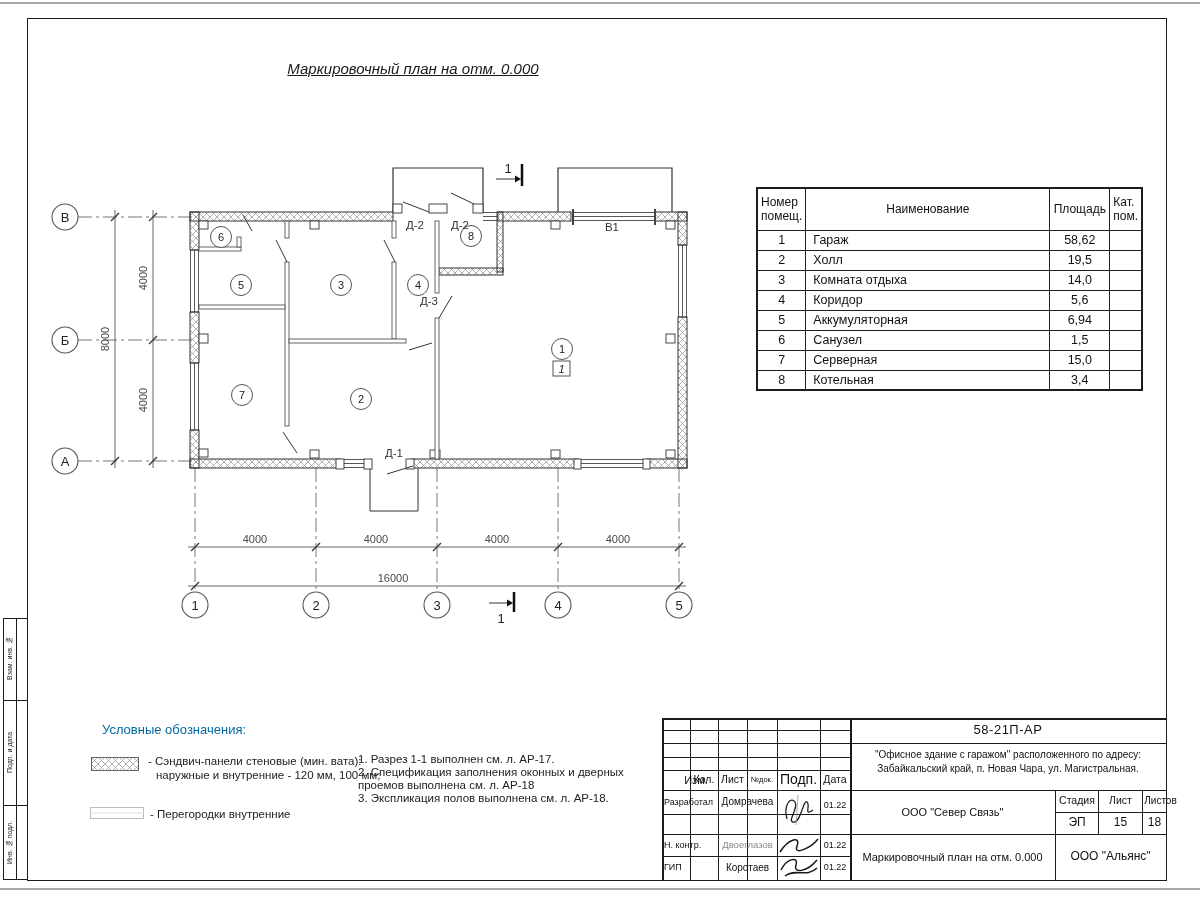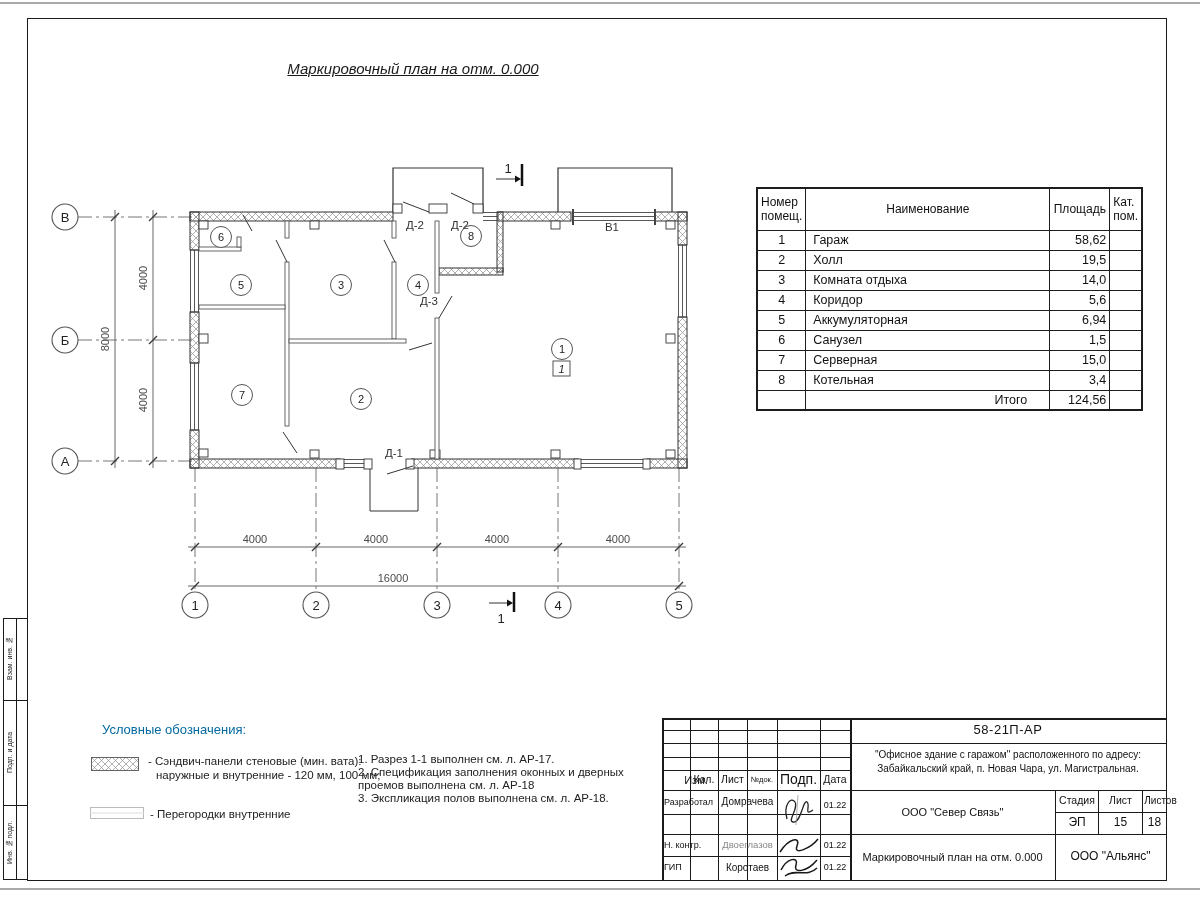--- a/index.html
+++ b/index.html
@@ -16,21 +16,21 @@
   .title{position:absolute;font-style:italic;font-size:15px;color:#1a1a1a;
          text-decoration:underline;text-align:center;}
   
   #expl{position:absolute;left:756px;top:187px;border-collapse:collapse;table-layout:fixed;
         font-size:12.5px;color:#111;}
   #expl td,#expl th{border:1px solid #1d1d1d;font-weight:normal;padding:0 3px;overflow:hidden;}
   #expl th{white-space:pre-line;font-size:12px;}
   #expl{border:2px solid #1d1d1d;}
   .tnum{text-align:center;}
   .tname{text-align:left;padding-left:7px !important;}
-  .tarea{text-align:right;margin-top:36px;}
+  .tarea{text-align:center;margin-top:36px;}
   .titogo{text-align:right;padding-right:22px !important;}
   svg text{font-family:"Liberation Sans",sans-serif;fill:#333;}
   .dimtxt{fill:#4a4a4a;font-size:11px;}
   .lbltxt{fill:#333;font-size:11.5px;}
   .axtxt{fill:#222;font-size:13px;}
   .roomtxt{fill:#222;font-size:11px;}
   .note-line{font-size:11.5px;color:#222;line-height:1.18;}
 </style>
 </head>
 <body>
@@ -110,26 +110,20 @@
   <tr style="height:20px;">
           <td class="tnum">7</td>
           <td class="tname">Серверная</td>
           <td class="tarea">15,0</td>
           <td></td>
         </tr>
   <tr style="height:20px;">
           <td class="tnum">8</td>
           <td class="tname">Котельная</td>
           <td class="tarea">3,4</td>
-          <td></td>
-        </tr>
-  <tr style="height:20px;">
-          <td></td>
-          <td class="titogo">Итого</td>
-          <td class="tarea">124,56</td>
           <td></td>
         </tr>
 </tbody>
     </table>
 
 <svg class="abs" style="left:0;top:130px;" width="760" height="520" viewBox="0 130 760 520">
   <defs>
     <pattern id="hx" width="7" height="7" patternUnits="userSpaceOnUse">
       <path d="M0,7 L7,0 M0,0 L7,7" stroke="#8f8f8f" stroke-width="0.7" fill="none"></path>
     </pattern>

